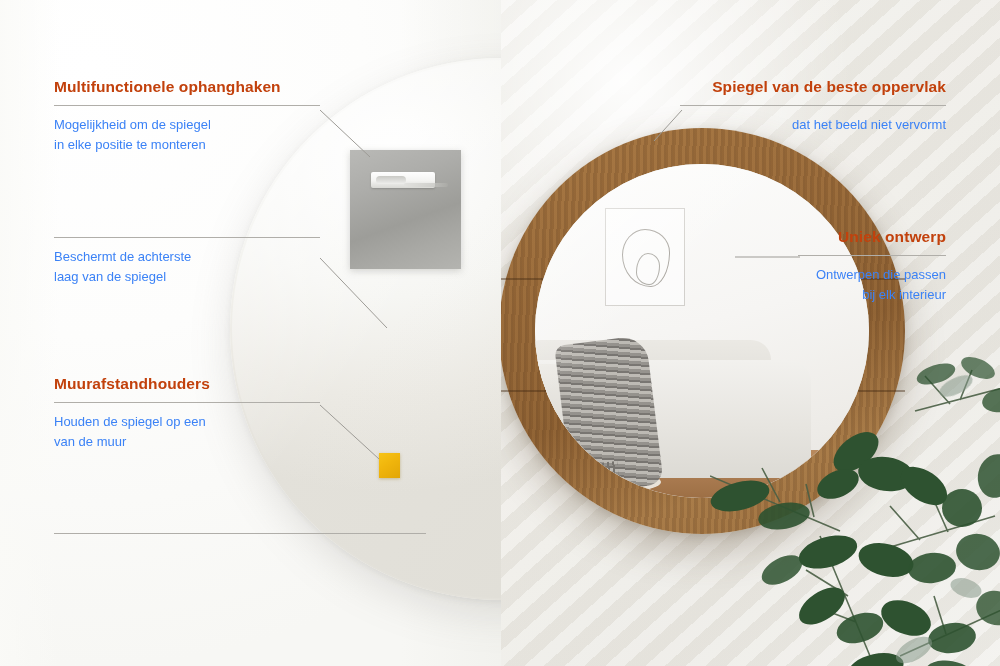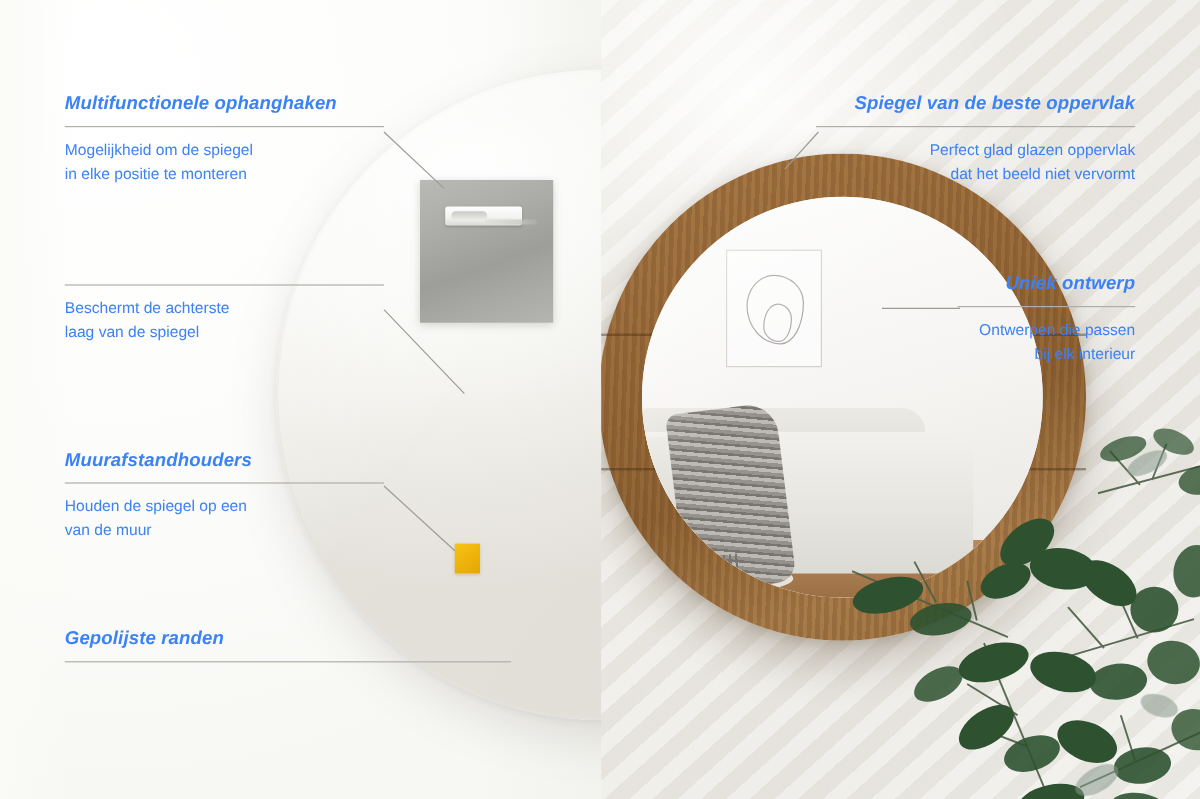--- a/index.html
+++ b/index.html
@@ -170,21 +170,21 @@
     position:absolute;inset:0;
     background:linear-gradient(140deg,rgba(255,255,255,.55) 0%,rgba(255,255,255,0) 40%);
   }
 
   
   .foliage{position:absolute;right:-10px;bottom:-10px;width:300px;height:320px;}
 
   
   .callout{position:absolute;}
   .callout h3{
-    margin:0;font-size:15.5px;font-weight:700;color:#3b82f6;letter-spacing:.1px;font-style:italic;
+    margin:0;font-size:15.5px;font-weight:700;color:#c2410c;letter-spacing:.1px;
   }
   .callout p{
     margin:0;font-size:13px;line-height:20px;color:#3b82f6;font-weight:400;
   }
   .rule{height:1px;background:#b0aea9;margin:9px 0 9px 0;}
   .callout.right{text-align:right;}
 
   .leader{position:absolute;left:0;top:0;width:1000px;height:666px;pointer-events:none;}
 </style>
 </head>
@@ -294,28 +294,26 @@
   </div>
 
   <div class="callout" style="left:54px;top:375px;width:266px;">
     <h3>Muurafstandhouders</h3>
     <div class="rule"></div>
     <p>Houden de spiegel op een</p>
     <p>van de muur</p>
   </div>
 
   <div class="callout" style="left:54px;top:524px;width:372px;">
-    <h3>Gepolijste randen</h3>
     <div class="rule"></div>
   </div>
 
   <div class="callout right" style="left:680px;top:78px;width:266px;">
     <h3>Spiegel van de beste oppervlak</h3>
     <div class="rule"></div>
-    <p>Perfect glad glazen oppervlak</p>
     <p>dat het beeld niet vervormt</p>
   </div>
 
   <div class="callout right" style="left:798px;top:228px;width:148px;">
     <h3>Uniek ontwerp</h3>
     <div class="rule"></div>
     <p>Ontwerpen die passen</p>
     <p>bij elk interieur</p>
   </div>
 

